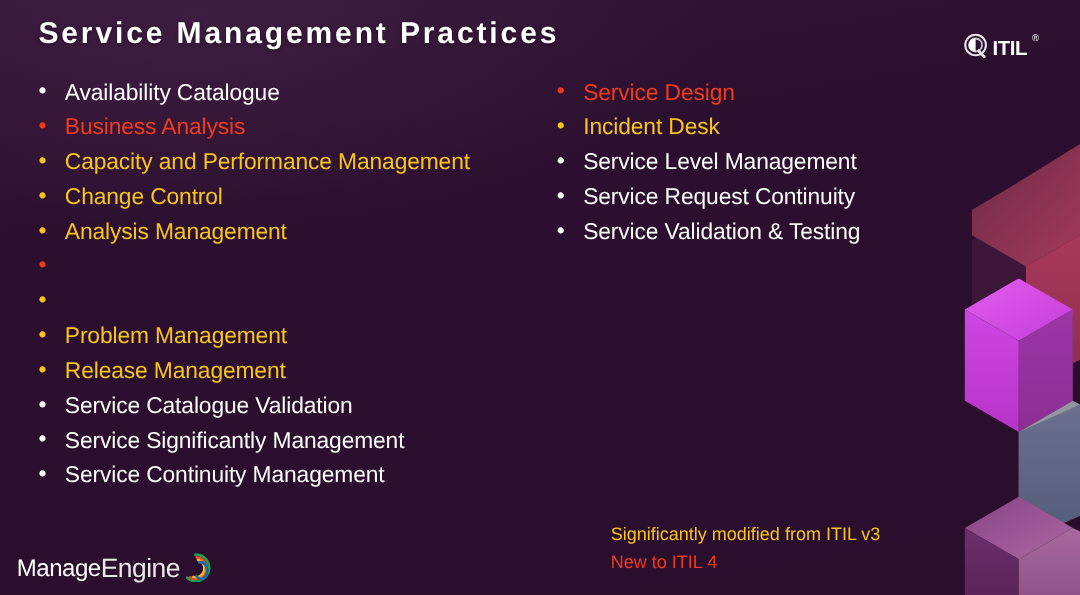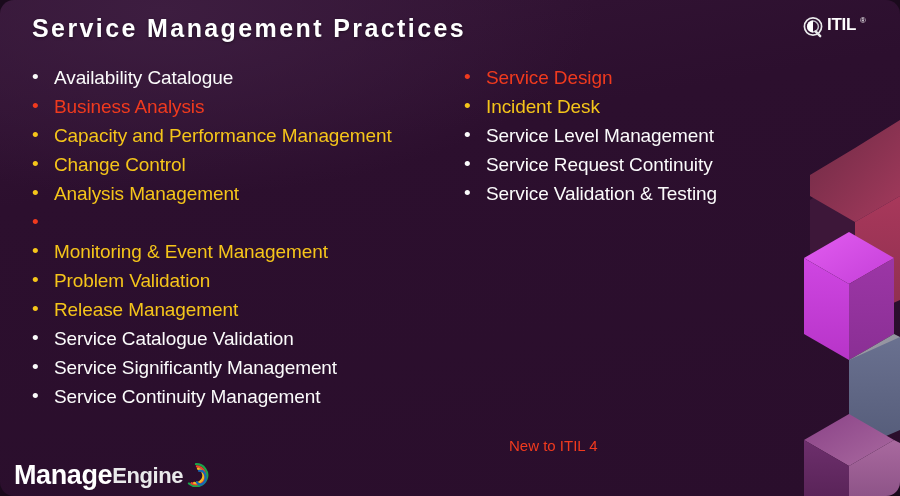--- a/index.html
+++ b/index.html
@@ -11,21 +11,20 @@
   #slide {
     position: relative;
     width: 900px;
     height: 496px;
     overflow: hidden;
     background: #2c0f2e;
     background-image:
       radial-gradient(ellipse 700px 300px at 18% 2%, #3d1d40 0%, rgba(61,29,64,0) 62%),
       linear-gradient(170deg, #341536 0%, #2c0f2e 32%, #2a0e2c 100%);
     font-family: "Liberation Sans", "DejaVu Sans", sans-serif;
-    border-radius: 14px;
     -webkit-font-smoothing: antialiased;
   }
 
   
   #deco {
     position: absolute;
     right: 0;
     top: 0;
     width: 120px;
     height: 496px;
@@ -44,23 +43,23 @@
     font-weight: bold;
     letter-spacing: 2.4px;
     white-space: nowrap;
     text-shadow: 0 1px 3px rgba(0,0,0,0.45);
   }
 
   
   #itil-logo {
     position: absolute;
     left: 802px;
-    top: 16px;
+    top: 27px;
     display: flex;
-    align-items: flex-start;
+    align-items: flex-end;
     gap: 3px;
   }
   #itil-logo .mark { display: block; }
   #itil-logo .wordmark {
     color: #ffffff;
     font-size: 17px;
     font-weight: bold;
     letter-spacing: -0.3px;
     line-height: 1;
   }
@@ -121,29 +120,29 @@
   
   #me-logo {
     position: absolute;
     left: 14px;
     top: 462px;
     display: flex;
     align-items: center;
   }
   #me-logo .me-bold {
     color: #ffffff;
-    font-size: 27px;
-    font-weight: bold;
+    font-size: 20px;
+    font-weight: normal;
     letter-spacing: -0.4px;
     line-height: 1;
   }
   #me-logo .me-light {
     color: #e9e9ea;
     font-size: 22px;
-    font-weight: bold;
+    font-weight: normal;
     letter-spacing: -0.4px;
     line-height: 1;
   }
   #me-logo .me-swoosh {
     margin-left: 1px;
     margin-top: -3px;
   }
 </style>
 </head>
 <body>
@@ -245,25 +244,24 @@
       </div>
       <div class="bullet-row">
         <span class="bullet-dot c-yellow">•</span>
         <span class="bullet-text c-yellow">Analysis Management</span>
       </div>
       <div class="bullet-row">
         <span class="bullet-dot c-red">•</span>
       </div>
       <div class="bullet-row">
         <span class="bullet-dot c-yellow">•</span>
-        <span class="bullet-text c-yellow">Monitoring &amp; Event Management</span>
-      </div>
-      <div class="bullet-row">
-        <span class="bullet-dot c-yellow">•</span>
-        <span class="bullet-text c-yellow">Problem Validation</span>
+      </div>
+      <div class="bullet-row">
+        <span class="bullet-dot c-yellow">•</span>
+        <span class="bullet-text c-yellow">Problem Management</span>
       </div>
       <div class="bullet-row">
         <span class="bullet-dot c-yellow">•</span>
         <span class="bullet-text c-yellow">Release Management</span>
       </div>
       <div class="bullet-row">
         <span class="bullet-dot c-white">•</span>
         <span class="bullet-text c-white">Service Catalogue Validation</span>
       </div>
       <div class="bullet-row">
@@ -293,20 +291,21 @@
         <span class="bullet-dot c-white">•</span>
         <span class="bullet-text c-white">Service Request Continuity</span>
       </div>
       <div class="bullet-row">
         <span class="bullet-dot c-white">•</span>
         <span class="bullet-text c-white">Service Validation &amp; Testing</span>
       </div>
     </div>
 
   <div id="legend">
+      <div class="legend-line c-yellow">Significantly modified from ITIL v3</div>
       <div class="legend-line c-red">New to ITIL 4</div>
     </div>
 
   <div id="me-logo">
     <span class="me-bold">Manage</span>
     <span class="me-light">Engine</span>
     <svg class="me-swoosh" width="26" height="26" viewBox="0 0 26 26">
       <path d="M5 22.5 A11 11 0 1 0 12 3.2" fill="none" stroke="#1aa34a" stroke-width="2.3" stroke-linecap="round"></path>
       <path d="M7.6 22.2 A9 9 0 1 0 13 5.4" fill="none" stroke="#e8432e" stroke-width="2.3" stroke-linecap="round"></path>
       <path d="M10.2 21.8 A7 7 0 1 0 14 7.6" fill="none" stroke="#f4b81c" stroke-width="2.3" stroke-linecap="round"></path>

